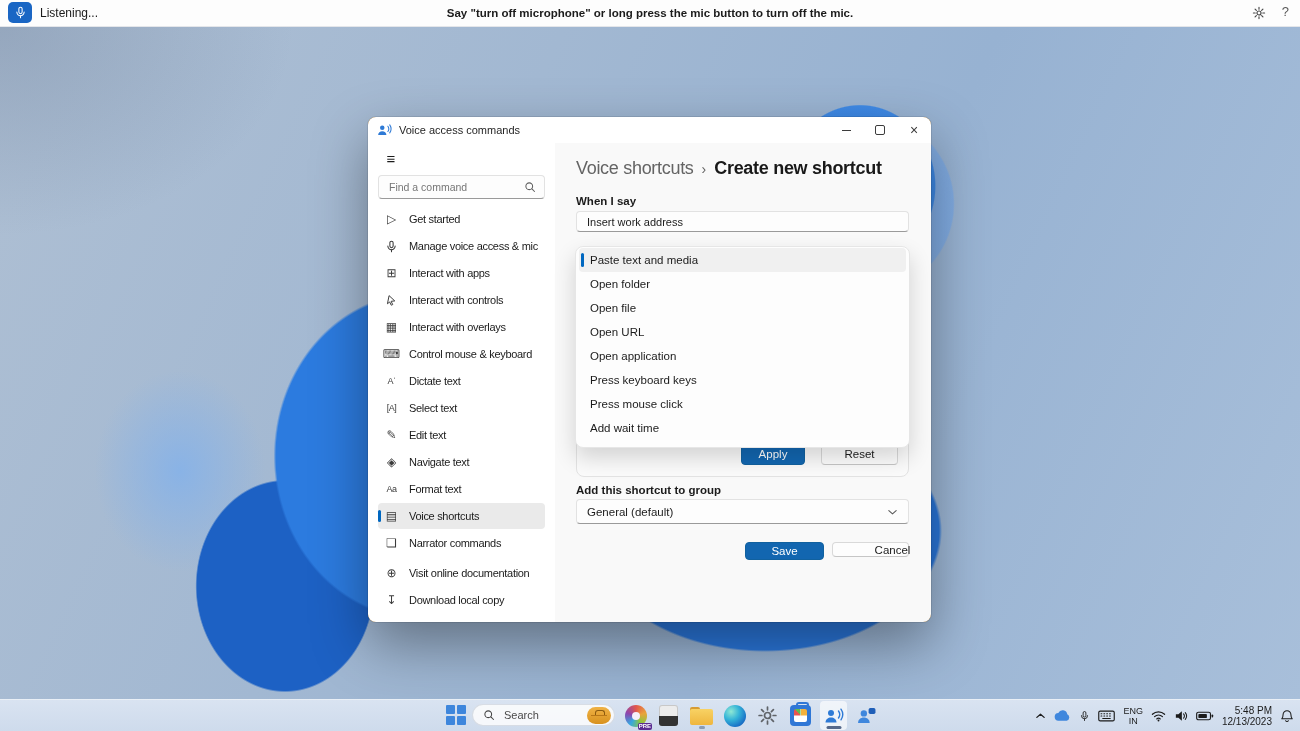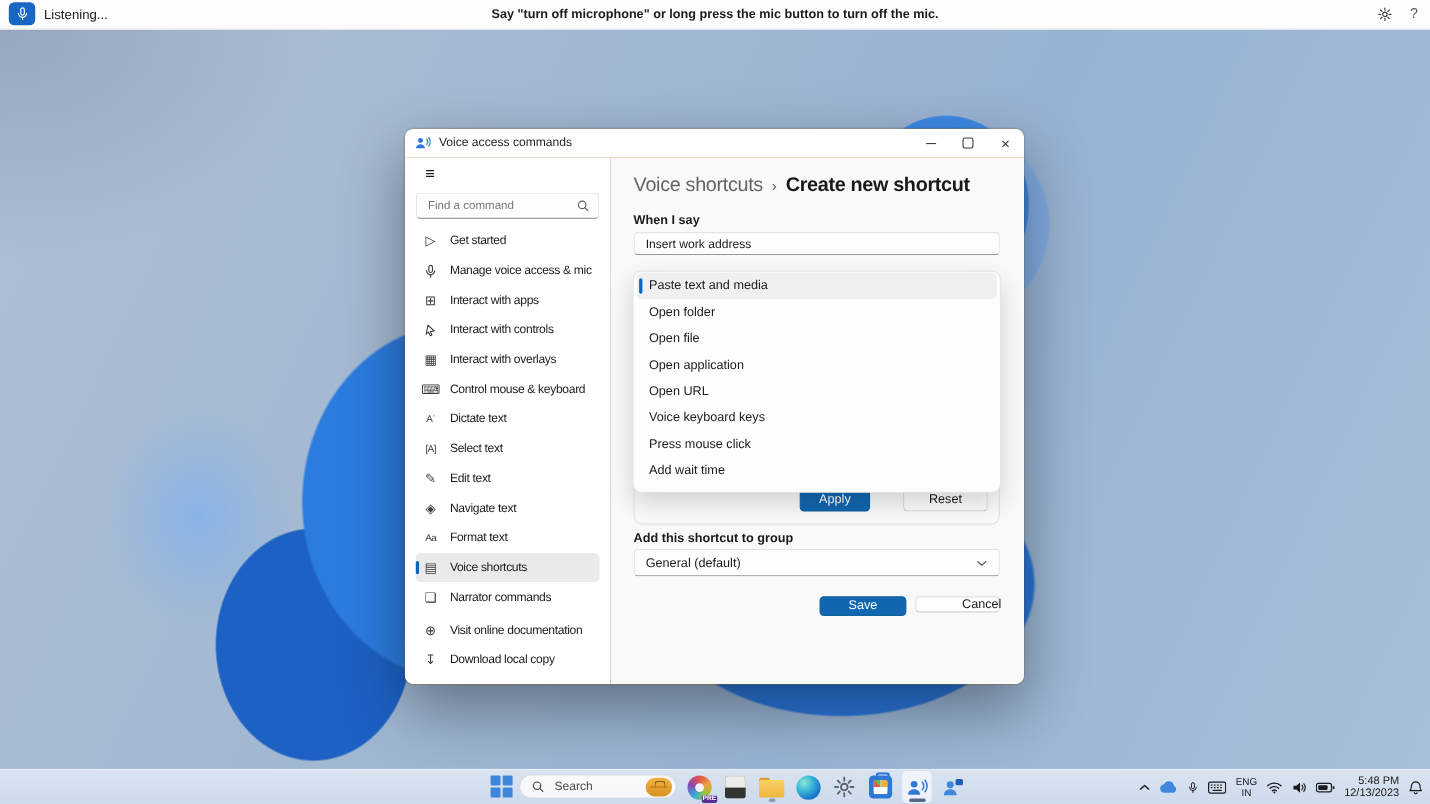--- a/index.html
+++ b/index.html
@@ -81,21 +81,21 @@
              font-family:"Liberation Sans",sans-serif;}
 
   
   .action-card{position:absolute;left:21px;right:22px;top:120px;height:214px;background:#fbfbfb;
                border:1px solid #e3e3e3;border-radius:8px;box-sizing:border-box;z-index:1;}
   .action-btns{position:absolute;bottom:11px;left:0;right:0;height:23px;}
   .btn{display:flex;align-items:center;justify-content:center;font-size:11.5px;border-radius:4px;
        box-sizing:border-box;cursor:default;font-family:"Liberation Sans",sans-serif;}
   .btn-blue{background:#1266b0;color:#fff;border:1px solid #11619f;}
   .btn-plain{background:#fdfdfd;color:#1b1b1b;border:1px solid #d9d9d9;border-bottom-color:#c6c6c6;}
-  .apply-btn{position:absolute;left:150px;width:64px;height:23px;}
+  .apply-btn{position:absolute;left:164px;width:64px;height:23px;}
   .reset-btn{position:absolute;left:244px;width:77px;height:23px;}
 
   
   .flyout{position:absolute;left:20px;right:21px;top:103px;height:202px;background:#fdfdfd;
           border:1px solid #e6e6e6;border-radius:8px;box-sizing:border-box;z-index:3;
           box-shadow:0 10px 22px rgba(0,0,0,.16);padding:1px 0;}
   .fly-item{position:relative;height:24px;margin:0 3px;border-radius:4px;display:flex;
             align-items:center;padding-left:11px;font-size:11.5px;color:#1b1b1b;cursor:default;}
   .fly-item.selected{background:#f0f0f0;}
   .fly-item.selected::before{content:"";position:absolute;left:2px;top:5px;bottom:5px;width:3px;
@@ -371,23 +371,23 @@
           <div class="btn btn-blue apply-btn">Apply</div>
           <div class="btn btn-plain reset-btn">Reset</div>
         </div>
       </div>
 
       
       <div class="flyout">
         <div class="fly-item selected">Paste text and media</div>
         <div class="fly-item">Open folder</div>
         <div class="fly-item">Open file</div>
+        <div class="fly-item">Open URL</div>
         <div class="fly-item">Open application</div>
-        <div class="fly-item">Open URL</div>
-        <div class="fly-item">Voice keyboard keys</div>
+        <div class="fly-item">Press keyboard keys</div>
         <div class="fly-item">Press mouse click</div>
         <div class="fly-item">Add wait time</div>
       </div>
 
       <div class="group-label">Add this shortcut to group</div>
       <div class="select">
         <span>General (default)</span>
         <svg class="ic chev" width="11" height="8">
             <use href="#i-chevdown"></use>
           </svg>

